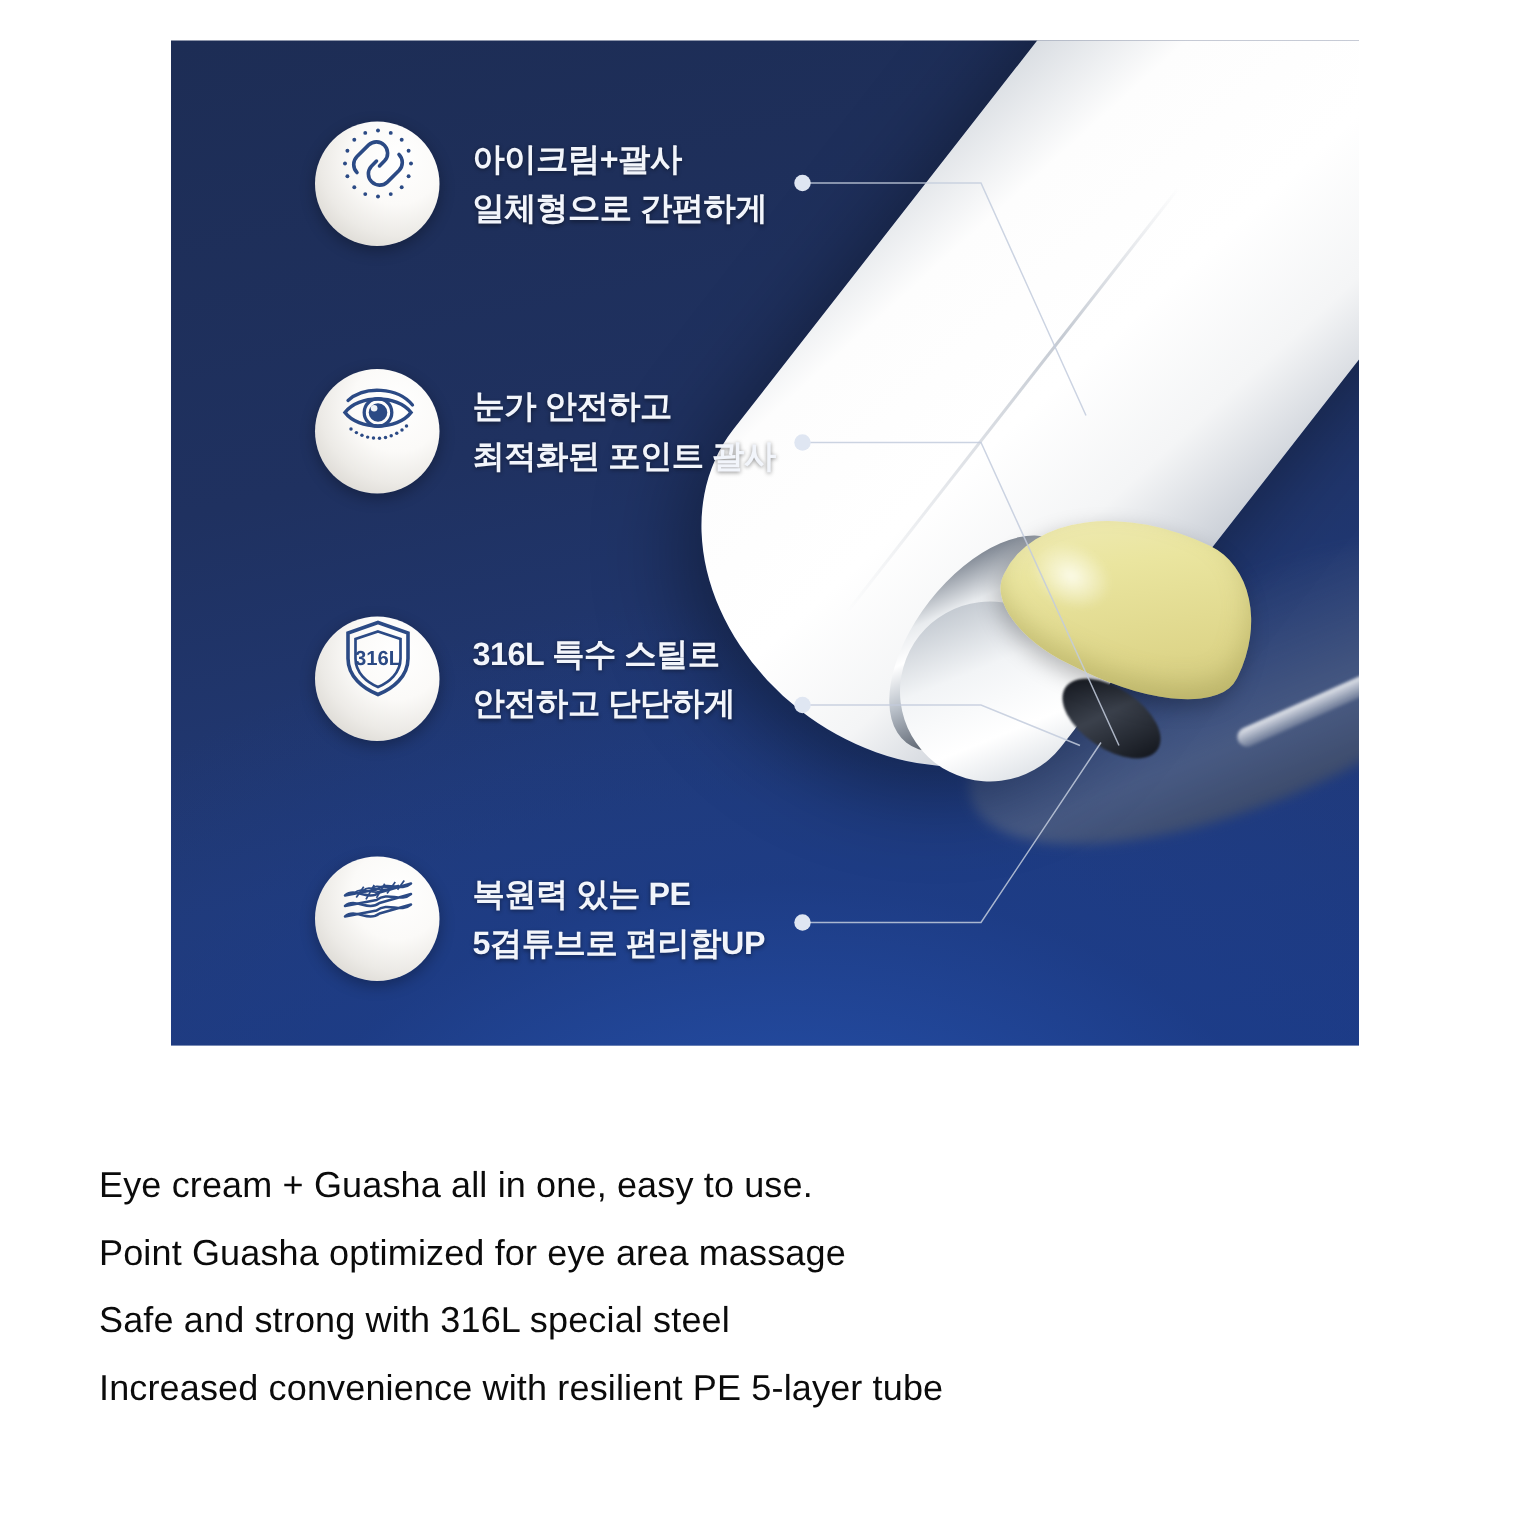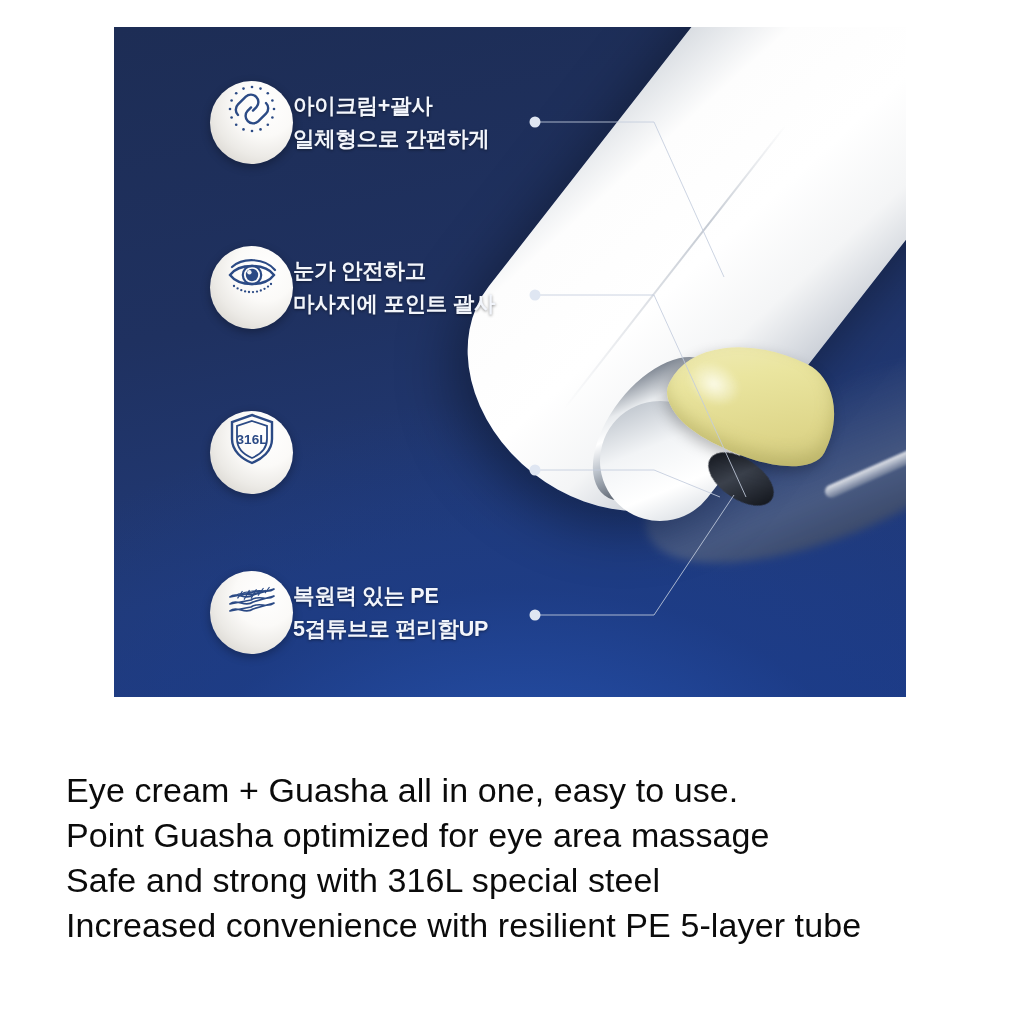--- a/index.html
+++ b/index.html
@@ -105,20 +105,21 @@
 
   
   #leaders{position:absolute;inset:0;}
   #leaders svg{position:absolute;left:0;top:0;width:792px;height:670px;}
 
   
   .feature{
     position:absolute;
     display:flex;
     align-items:center;
+    gap:22px;
   }
   .icon-circle{
     width:83px;height:83px;flex:0 0 83px;
     border-radius:50%;
     background:radial-gradient(circle at 66% 30%, #ffffff 0%, #fbfaf8 38%, #eceae6 64%, #d8d5cf 88%, #cbc8c2 100%);
     box-shadow:0 3px 10px rgba(0,0,0,.30);
     display:flex;justify-content:center;
   }
   .icon-circle svg{display:block;}
   .feature-text{
@@ -130,21 +131,21 @@
     white-space:pre-line;
     text-shadow:0 1px 3px rgba(0,0,0,.45);
   }
 
   
   #caption{
     position:absolute;
     left:66px;top:768px;
     width:940px;
     color:#0b0b0b;
-    font-size:34px;
+    font-size:24px;
     line-height:45px;
     font-weight:400;
     letter-spacing:.1px;
     white-space:pre-line;
   }
 </style>
 </head>
 <body>
 
 <div id="banner">
@@ -228,33 +229,35 @@
             <circle cx="30" cy="46.1" r="1.15"></circle>
           <circle cx="34" cy="45.6" r="1.15"></circle>
             <circle cx="37.8" cy="44.5" r="1.15"></circle>
           <circle cx="41.5" cy="42.8" r="1.15"></circle>
             <circle cx="45" cy="40.6" r="1.15"></circle>
           <circle cx="48" cy="38" r="1.15"></circle>
         </g>
       </svg>
     </div>
     <div class="feature-text"><span>눈가 안전하고</span>
-<span>마사지에 포인트 괄사</span></div>
+<span>최적화된 포인트 괄사</span></div>
   </div>
 
   <div class="feature" style="left:96px;top:384px;">
     <div class="icon-circle">
       <svg width="56" height="56" viewBox="0 0 56 56">
         <g stroke="#2b4a85" fill="none">
           <path d="M28,4 L48,11 L48,28 C48,40 38,48 28,52 C18,48 8,40 8,28 L8,11 Z" stroke-width="2.4"></path>
           <path d="M28,10 L43,15 L43,28 C43,37.5 35.5,43.8 28,47 C20.5,43.8 13,37.5 13,28 L13,15 Z" stroke-width="1.8"></path>
         </g>
         <text x="28" y="32.5" text-anchor="middle" font-family="Liberation Sans, sans-serif" font-size="13.5" font-weight="700" fill="#2b4a85">316L</text>
       </svg>
     </div>
+    <div class="feature-text"><span>316L 특수 스틸로</span>
+<span>안전하고 단단하게</span></div>
   </div>
 
   <div class="feature" style="left:96px;top:544px;">
     <div class="icon-circle">
       <svg width="58" height="58" viewBox="0 0 58 58">
         <g stroke="#2b4a85" fill="none" stroke-width="1.7" stroke-linejoin="round">
 
           <path d="M7,40 C14,34 22,44 30,38 L51,32 C44,38 36,30 28,36 Z"></path>
 
           <path d="M7,33 C14,27 22,37 30,31 L51,25 C44,31 36,23 28,29 Z"></path>

